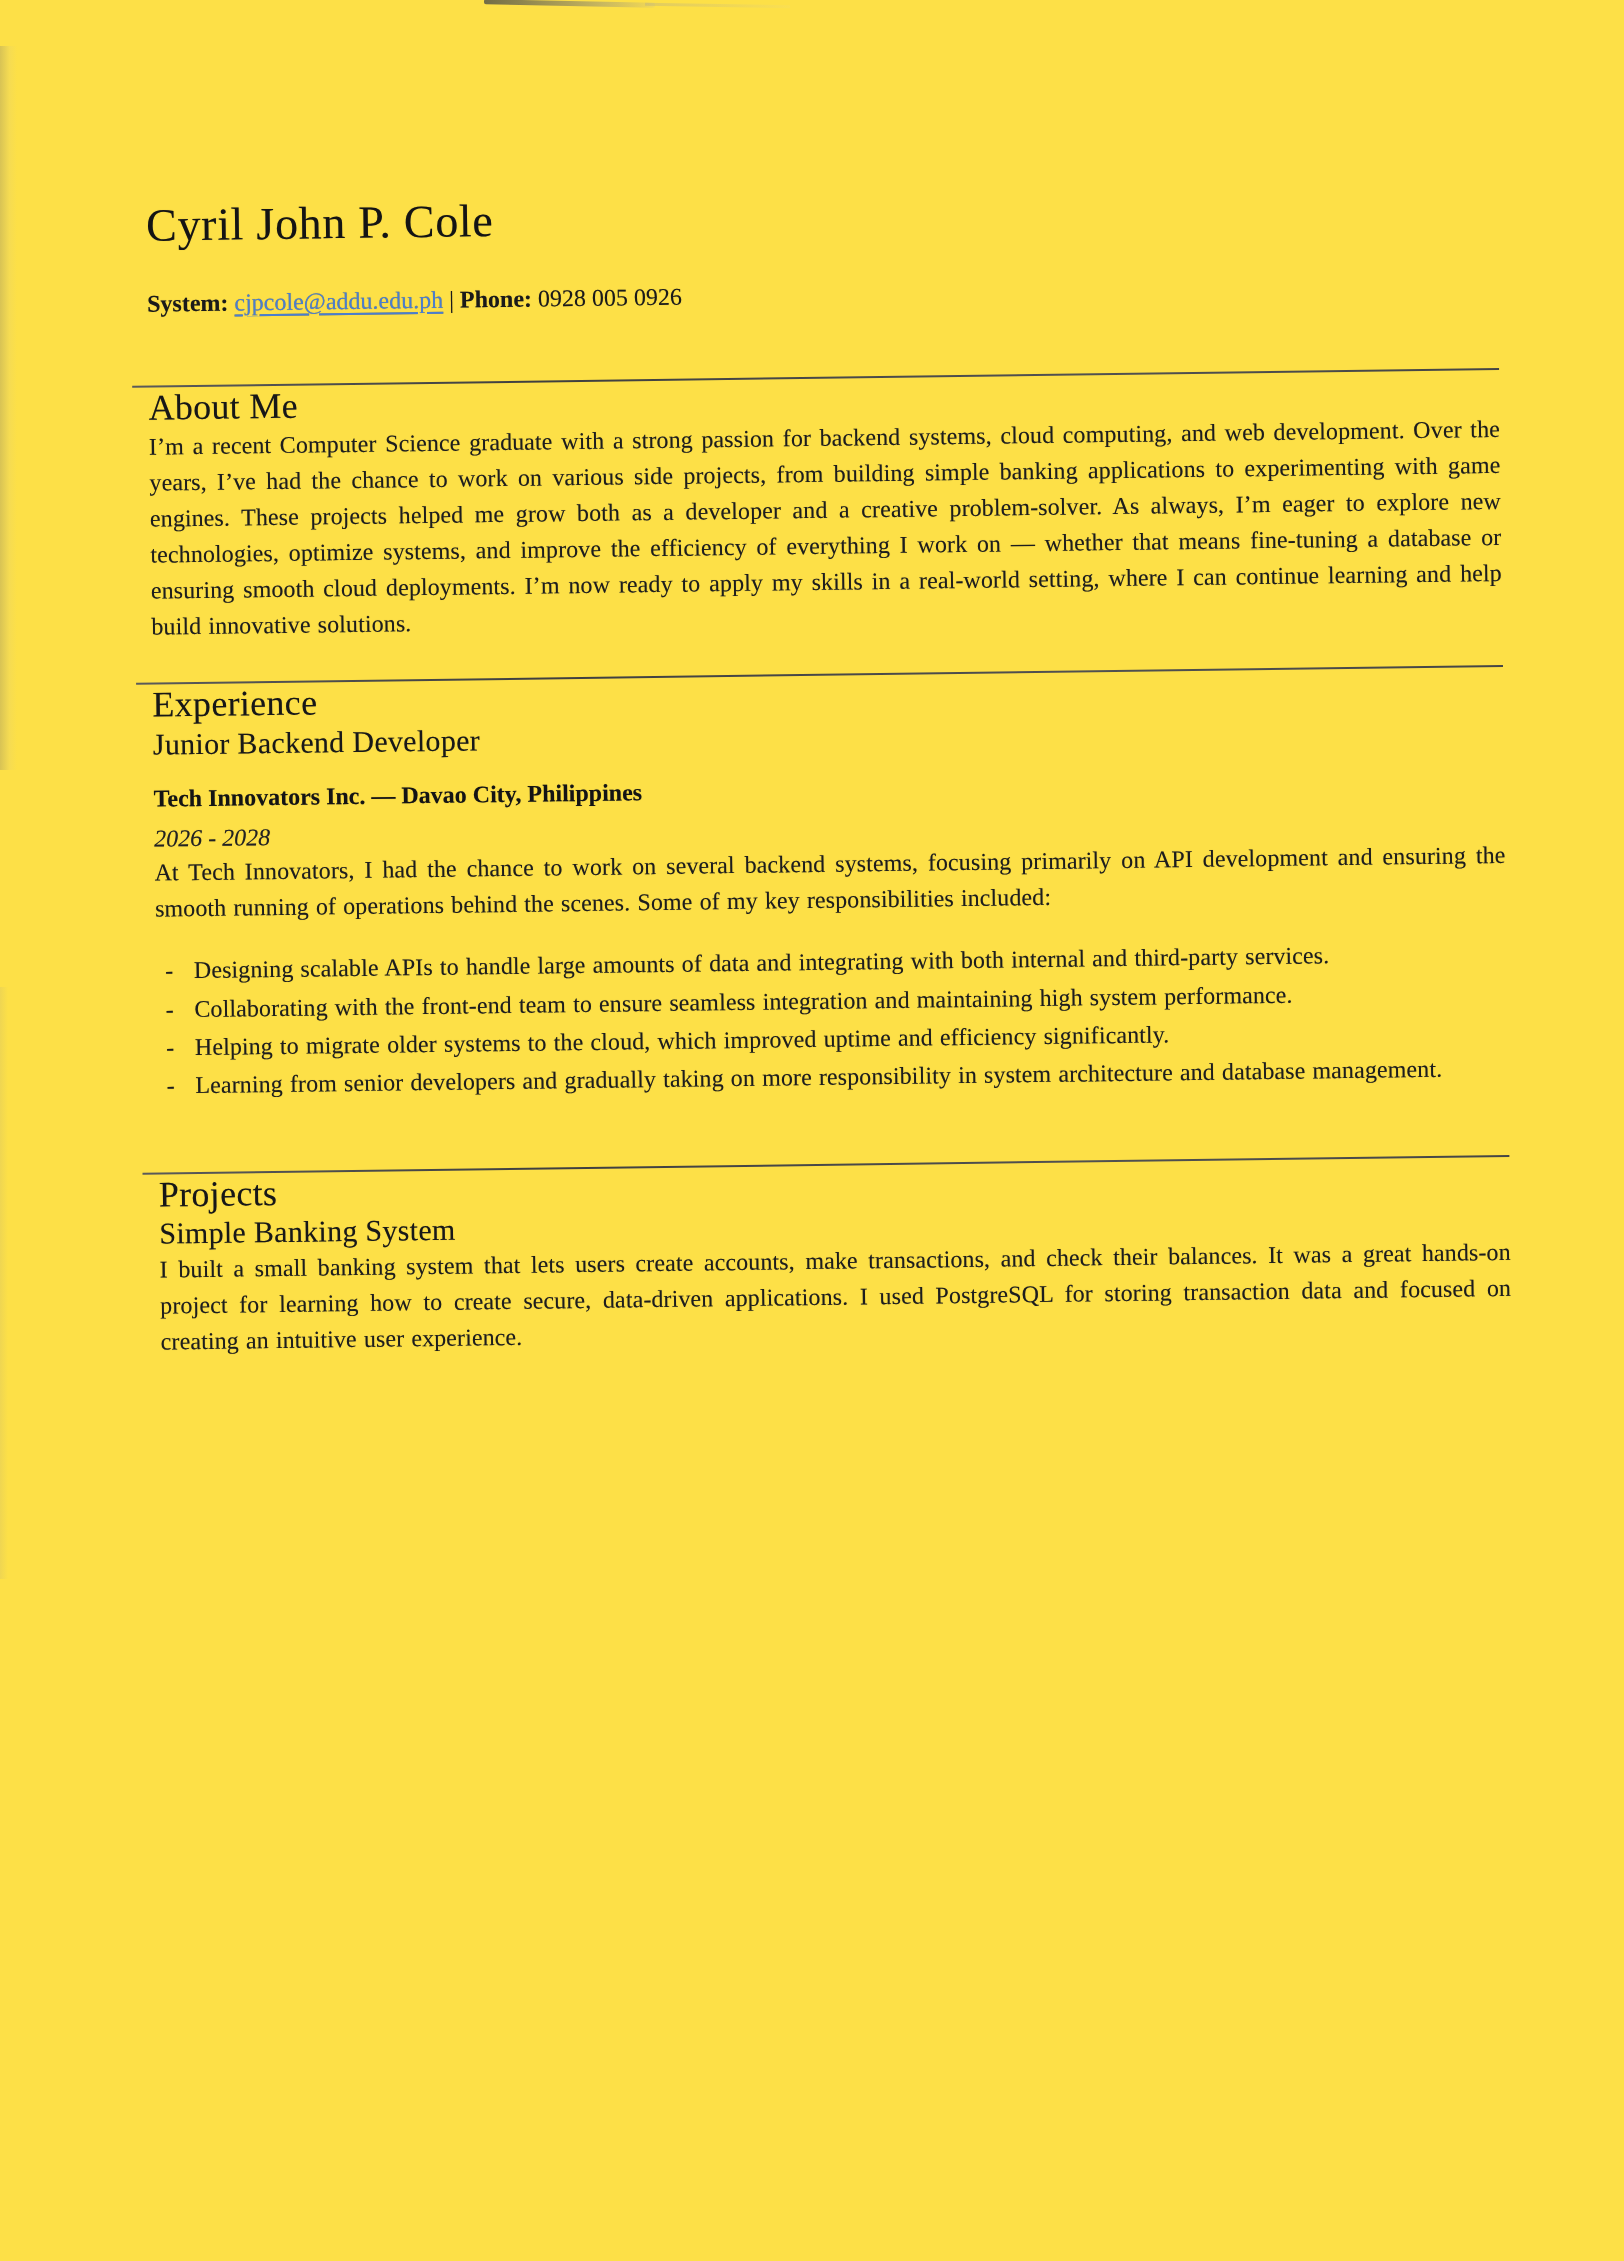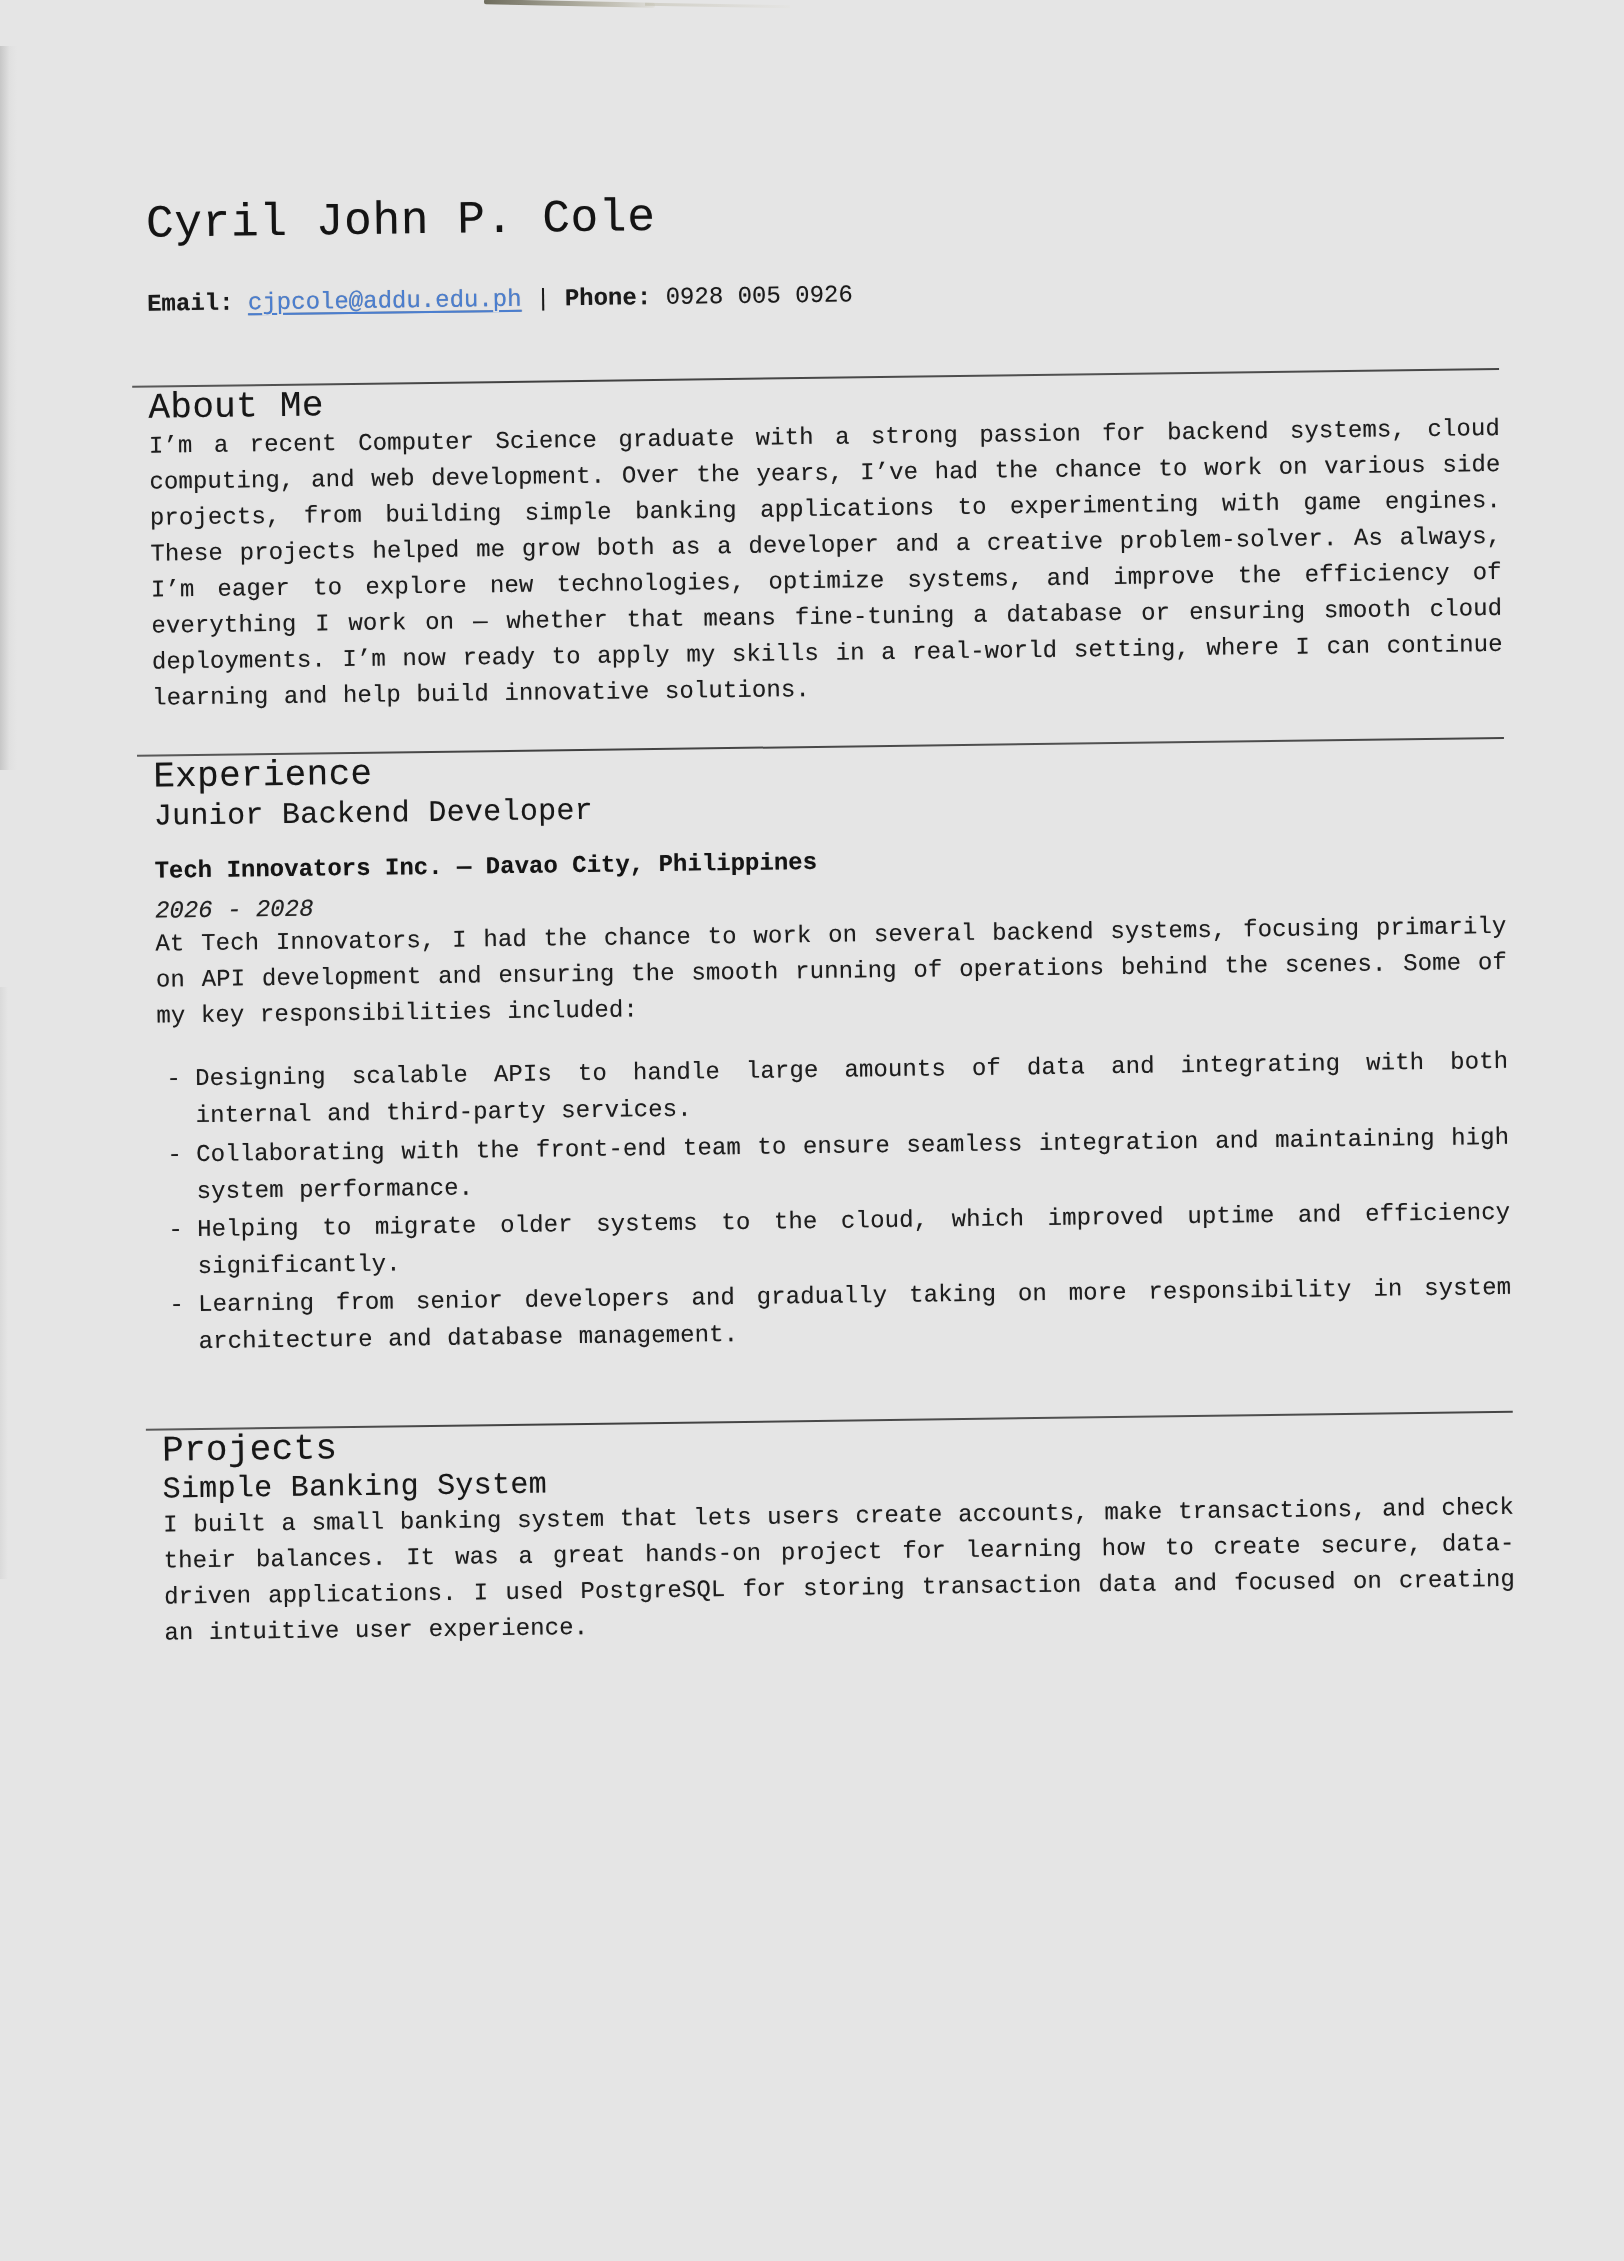--- a/index.html
+++ b/index.html
@@ -1,21 +1,21 @@
 <!DOCTYPE html>
 <html style="font-size:10.5px"><head>
 <meta charset="utf-8">
 <style>
   html,body{margin:0;padding:0;background:#ffffff;}
   .page{
     position:relative;
     width:1625px;height:2261px;
-    background:#e5e5e5;
+    background:#fde047;
     overflow:hidden;
-    font-family:Liberation Mono, monospace;
+    font-family:Liberation Serif, serif;
     color:#1c1c1c;
   }
   
   .artifact-top-edge{
     position:absolute;top:1.3px;left:484px;width:171px;height:4.6px;
     background:linear-gradient(90deg, rgba(90,88,70,0.85), rgba(150,145,120,0.5) 70%, rgba(190,185,160,0.15));
     transform:rotate(1.2deg);
     border-radius:2px;
   }
   .artifact-top-smudge{
@@ -111,21 +111,21 @@
   <div class="artifact-top-smudge"></div>
   <div class="artifact-left-band"></div>
   <div class="artifact-left-faint"></div>
 
   <div class="scan-rotate">
     <div class="content">
 
       <h1 class="name">Cyril John P. Cole</h1>
 
       <div class="contact">
-        <span class="lbl">Email:</span>
+        <span class="lbl">System:</span>
         <a href="#">cjpcole@addu.edu.ph</a>
         <span>|</span>
         <span class="lbl">Phone:</span>
         <span>0928 005 0926</span>
       </div>
 
       <div class="divider d1"></div>
 
       <h2 class="section about-heading">About Me</h2>
       <p class="body about-text">I’m a recent Computer Science graduate with a strong passion for backend systems, cloud computing, and web development. Over the years, I’ve had the chance to work on various side projects, from building simple banking applications to experimenting with game engines. These projects helped me grow both as a developer and a creative problem-solver. As always, I’m eager to explore new technologies, optimize systems, and improve the efficiency of everything I work on — whether that means fine-tuning a database or ensuring smooth cloud deployments. I’m now ready to apply my skills in a real-world setting, where I can continue learning and help build innovative solutions.</p>

